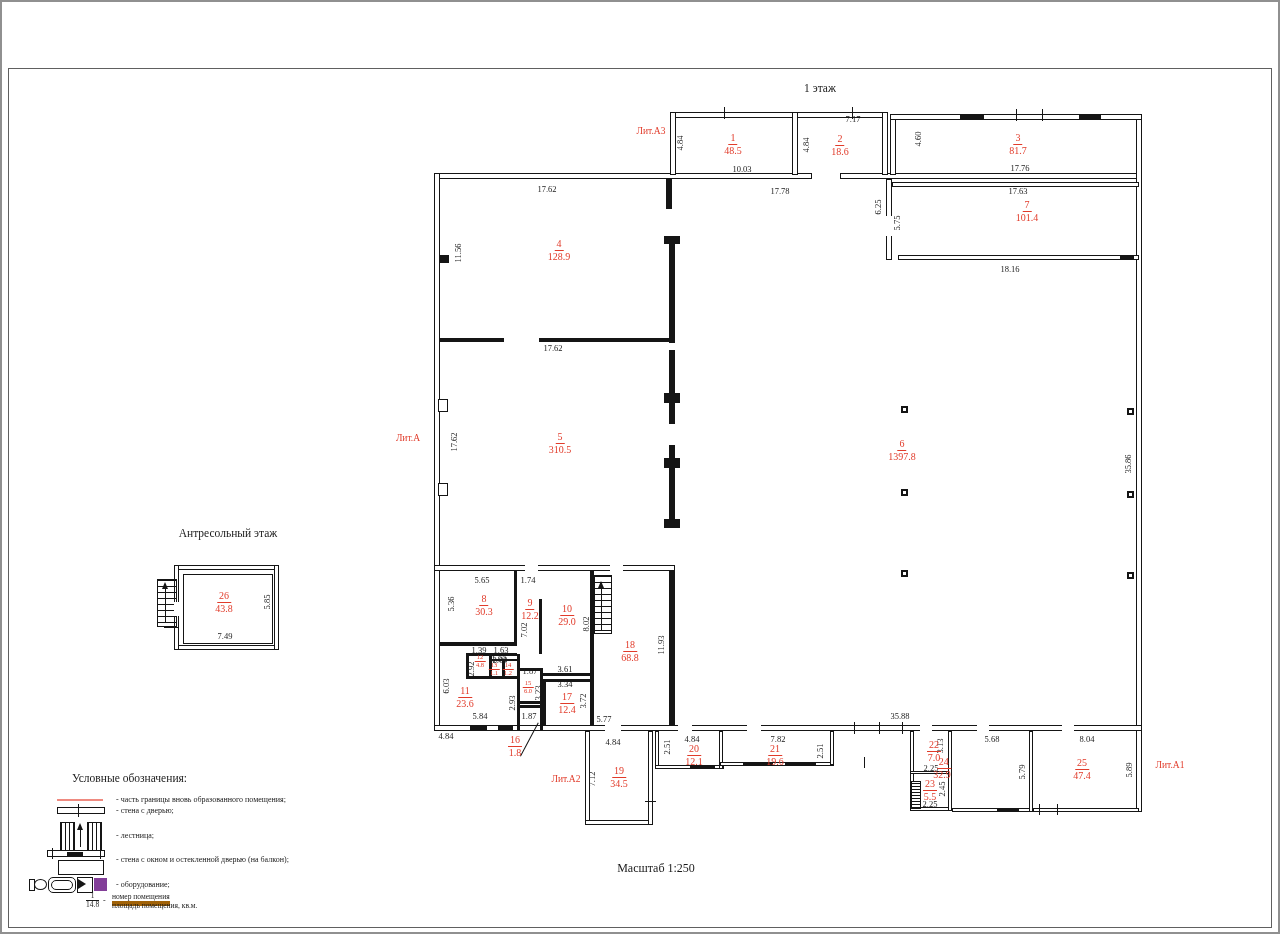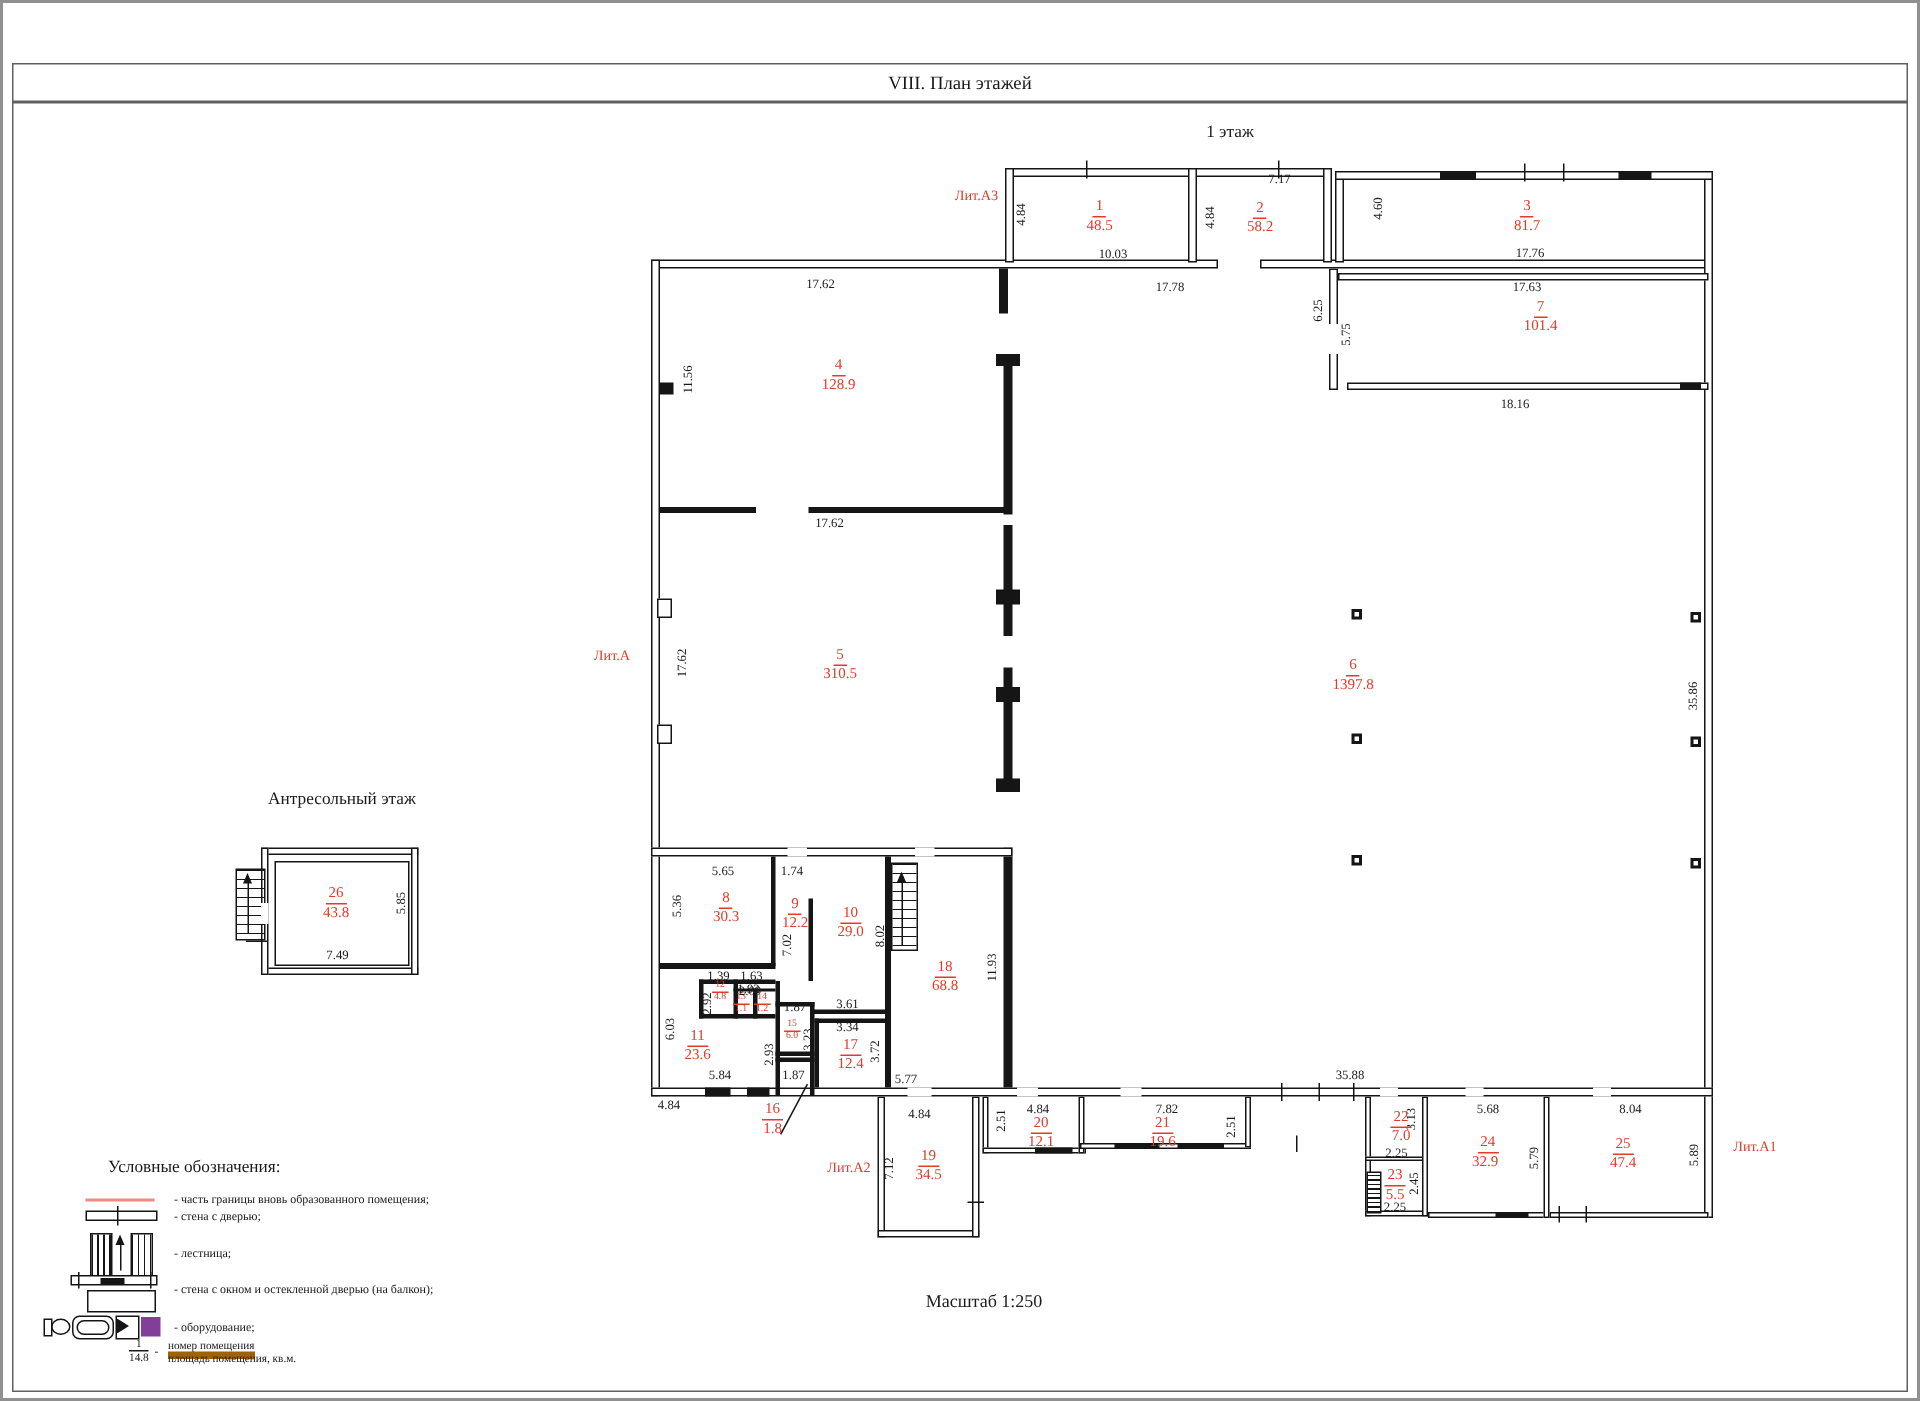--- a/index.html
+++ b/index.html
@@ -44,23 +44,20 @@
   .toilet-bowl{position:absolute;border:1px solid #151515;border-radius:50%;}
   .bath{position:absolute;border:1px solid #151515;border-radius:5px;}
   .sink{position:absolute;border:1px solid #151515;}
   .wedge{position:absolute;background:#151515;clip-path:polygon(0 0,100% 50%,0 100%);}
   .purple{position:absolute;background:var(--purple,#823e98);}
 </style>
 </head>
 <body>
 
 <div class="page">
-  <div class="bar bar2">
-    <span>VIII. План этажей</span>
-  </div>
   <div class="main"></div>
 
   <div id="plan">
 
     <div class="ptitle" style="left:818px;top:86px">1 этаж</div>
     <div class="ptitle" style="left:226px;top:531px">Антресольный этаж</div>
     <div class="scale" style="left:654px;top:866px">Масштаб 1:250</div>
 
     <div class="wd" style="left:432px;top:171px;width:378px;height:6px"></div>
     <div class="wd" style="left:838px;top:171px;width:302px;height:6px"></div>
@@ -227,21 +224,21 @@
     <div class="twoline" style="left:110px;top:890px">
       <span class="u">номер помещения</span><br>
       <span>площадь помещения, кв.м.</span>
     </div>
   <div class="room" style="left: 731px; top: 130px;">
         <span class="rn">1</span>
         <span>48.5</span>
       </div>
       <div class="room" style="left: 838px; top: 131px;">
         <span class="rn">2</span>
-        <span>58.2</span>
+        <span>18.6</span>
       </div>
       <div class="room" style="left: 1016px; top: 130px;">
         <span class="rn">3</span>
         <span>81.7</span>
       </div>
       <div class="room" style="left: 557px; top: 236px;">
         <span class="rn">4</span>
         <span>128.9</span>
       </div>
       <div class="room" style="left: 558px; top: 429px;">
@@ -313,21 +310,21 @@
         <span>19.6</span>
       </div>
       <div class="room" style="left: 932px; top: 737px;">
         <span class="rn">22</span>
         <span>7.0</span>
       </div>
       <div class="room" style="left: 928px; top: 776px;">
         <span class="rn">23</span>
         <span>5.5</span>
       </div>
-      <div class="room" style="left: 988px; top: 754px; align-items: flex-end;">
+      <div class="room" style="left: 940px; top: 754px; align-items: flex-end;">
         <span class="rn">24</span>
         <span>32.9</span>
       </div>
       <div class="room" style="left: 1080px; top: 755px;">
         <span class="rn">25</span>
         <span>47.4</span>
       </div>
       <div class="room" style="left: 222px; top: 588px;">
         <span class="rn">26</span>
         <span>43.8</span>

